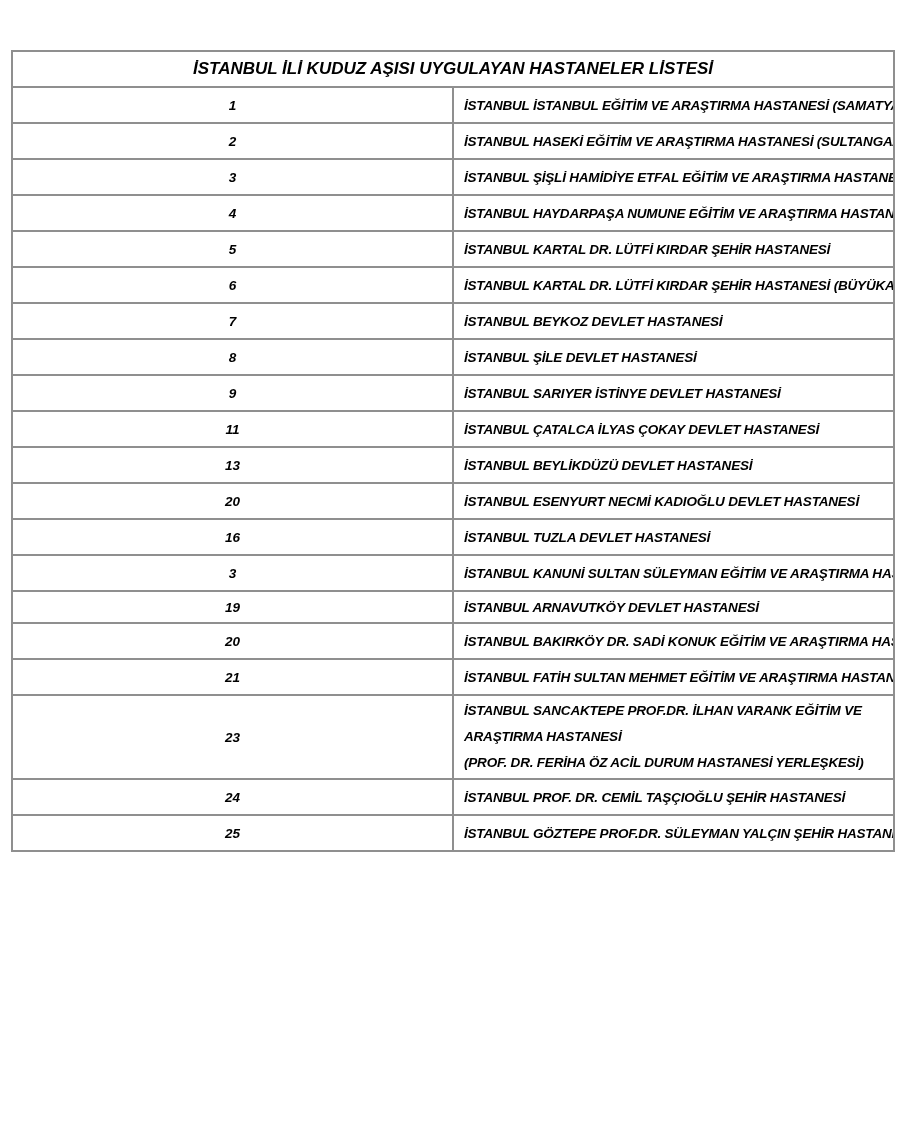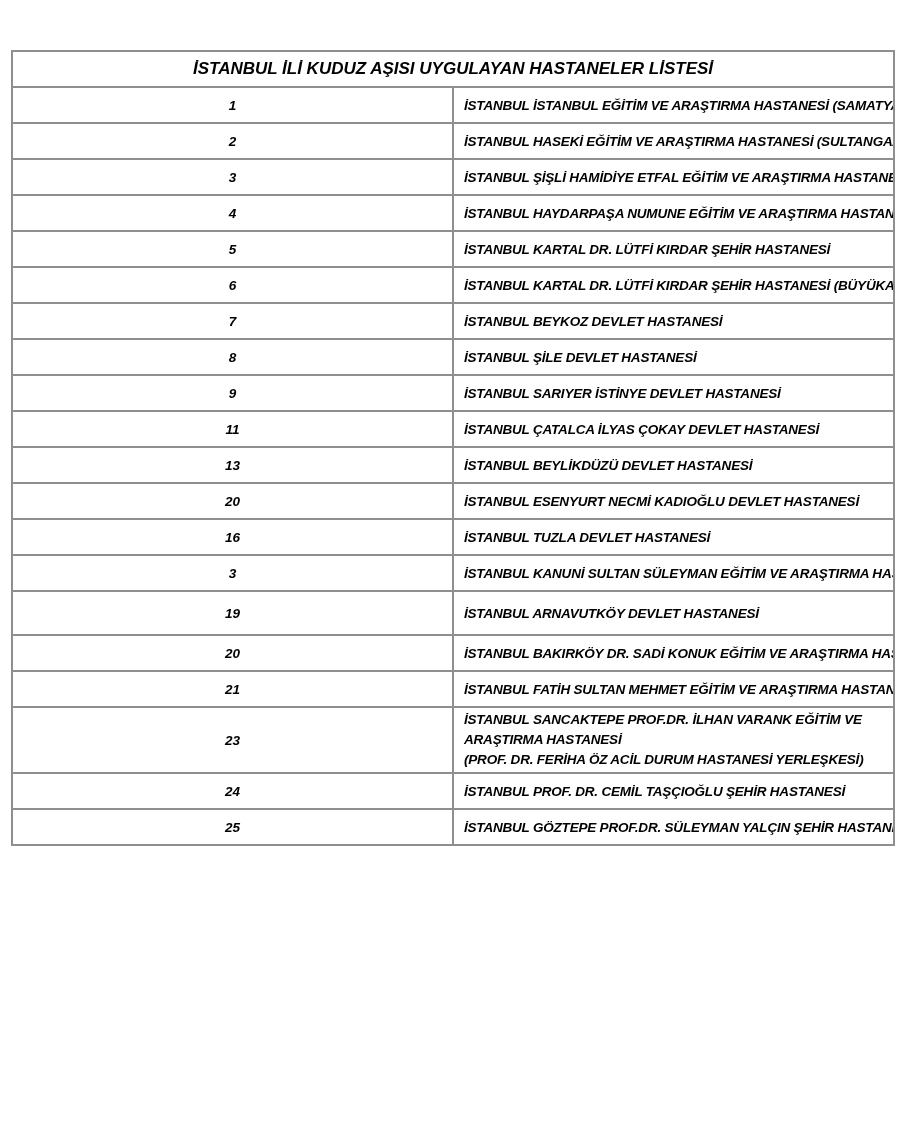--- a/index.html
+++ b/index.html
@@ -35,22 +35,22 @@
     width:60px;height:36px;text-align:center;
     font-size:13.5px;
   }
   td.name{
     height:36px;text-align:left;
     font-size:13.5px;letter-spacing:-0.2px;
     padding:2px 6px 2px 10px;
     white-space:nowrap;overflow:hidden;
   }
   tr.tall td{height:60px;}
-  tr.tall td.name{white-space:normal;line-height:20px;margin-left:24px;}
-  tr.gap-above td{height:44px;}
+  tr.tall td.name{white-space:normal;line-height:26px;margin-left:24px;}
+  tr.gap-above td{height:32px;}
 </style>
 </head>
 <body>
 
 <div class="sheet">
   <table class="hospital-table">
     <tbody>
       <tr>
         <td class="title" colspan="2">İSTANBUL İLİ KUDUZ AŞISI UYGULAYAN HASTANELER LİSTESİ</td>
       </tr>

